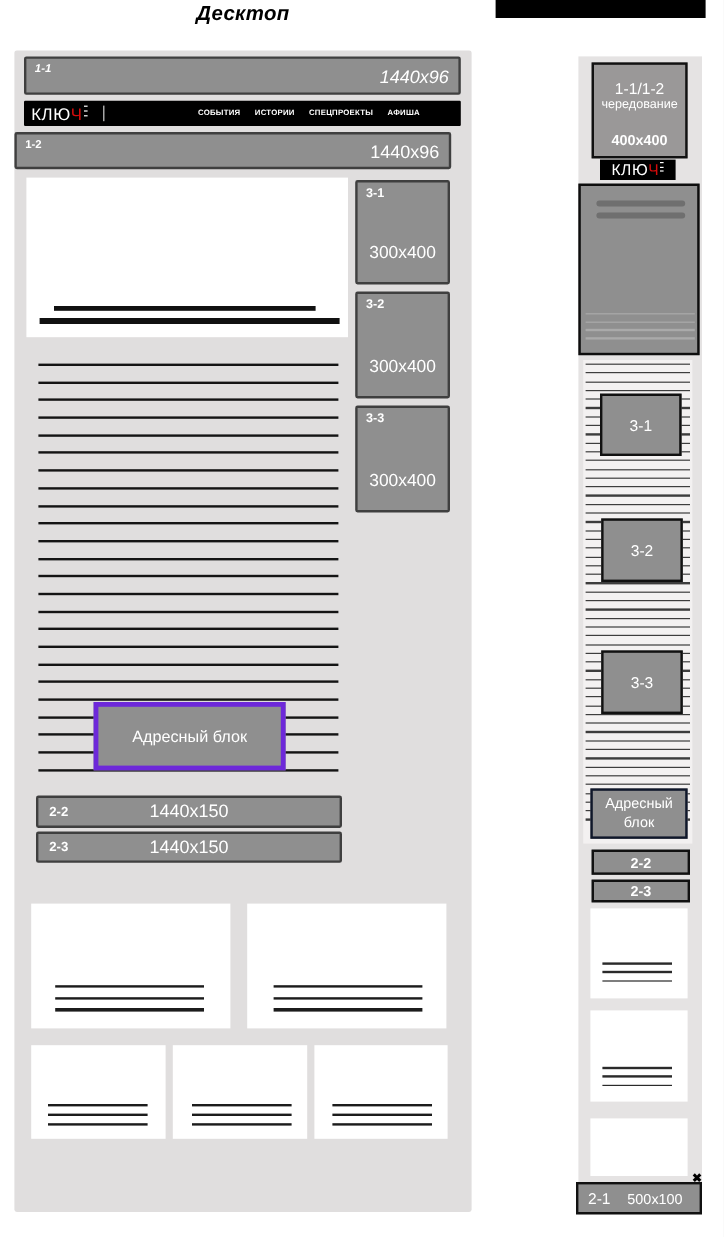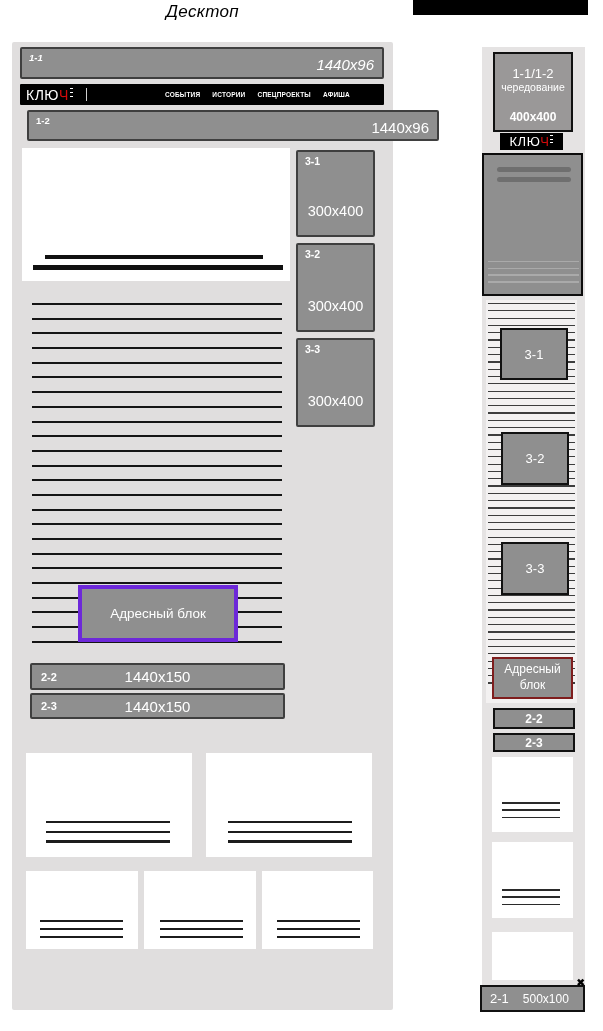--- a/index.html
+++ b/index.html
@@ -1,21 +1,21 @@
 <!DOCTYPE html>
 <html style="--accent: #d40b0b; --banner-gray: #8f8f8f; --container-gray: #e0dede; --mobile-gray: #e5e3e3;"><head>
 <meta charset="utf-8">
 <style>
   * { box-sizing: border-box; margin: 0; padding: 0; }
   html,body { width:603px; height:1031px; background:#fff; overflow:hidden;
               font-family:"Liberation Sans", sans-serif; }
   .abs { position:absolute; }
   #stage { position:relative; width:603px; height:1031px; }
 
-  .page-title { font-size:17px; font-weight:normal; font-style:italic; color:#000;
+  .page-title { font-size:17px; font-weight:bold; font-style:italic; color:#000;
                 text-align:center; letter-spacing:.3px; }
 
   .panel { background:var(--container-gray,#e0dede); border-radius:2px; }
 
   .banner { background:var(--banner-gray,#8f8f8f); border:2px solid #3f3f3f;
             border-radius:2px; color:#fff; position:absolute; }
   .banner .tag { position:absolute; top:3px; left:7px; font-size:9.5px; font-weight:bold; }
   .banner .size-big { position:absolute; right:8px; top:50%; transform:translateY(-42%);
                       font-size:15px; }
   .side-banner .tag { font-size:10.5px; }
@@ -96,21 +96,21 @@
       </div>
       <div class="header-divider"></div>
       <div class="nav">
         <span class="nav-item">СОБЫТИЯ</span>
         <span class="nav-item">ИСТОРИИ</span>
         <span class="nav-item">СПЕЦПРОЕКТЫ</span>
         <span class="nav-item">АФИША</span>
       </div>
     </div>
 
-    <div class="banner" style="left:15px; top:68px; width:412px; height:31px;">
+    <div class="banner" style="left:0; top:68px; width:364px; height:31px;">
       <span class="tag">1-2</span>
       <span class="size-big">1440x96</span>
     </div>
 
     <div class="hero abs" style="left:10px; top:106px; width:268px; height:133px;">
       <div class="abs" style="left:23px; top:107px; width:218px; height:4px; background:#111;"></div>
       <div class="abs" style="left:11px; top:117px; width:250px; height:5px; background:#111;"></div>
     </div>
 
     <div class="banner side-banner" style="left:284px; top:108px; width:79px; height:87px;">
@@ -300,21 +300,21 @@
     <div class="inline-banner" style="left:18px; top:281px; width:68px; height:52px;">
       <span>3-1</span>
     </div>
     <div class="inline-banner" style="left:19px; top:385px; width:68px; height:53px;">
       <span>3-2</span>
     </div>
     <div class="inline-banner" style="left:19px; top:495px; width:68px; height:53px;">
       <span>3-3</span>
     </div>
 
-    <div class="addr" style="left:10px; top:610px; width:81px; height:42px; border:2px solid #7f1d1d; font-size:12px; line-height:1.3;">
+    <div class="addr" style="left:10px; top:610px; width:81px; height:42px; border:2px solid #0f172a; font-size:12px; line-height:1.3;">
       <span><span>Адресный</span><br><span>блок</span></span>
     </div>
 
     <div class="mob-wide" style="left:11px; top:661px; width:82px; height:21px;">
       <span>2-2</span>
     </div>
     <div class="mob-wide" style="left:11px; top:686px; width:82px; height:19px;">
       <span>2-3</span>
     </div>
 

